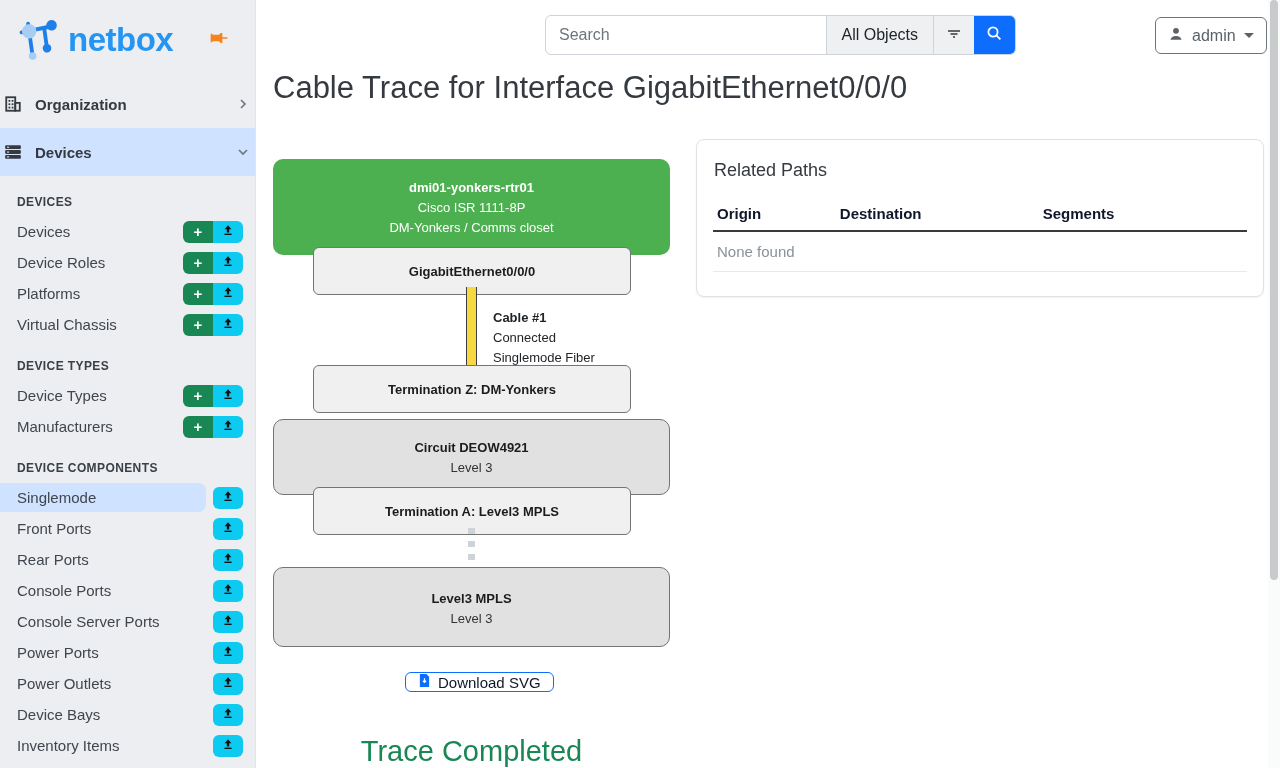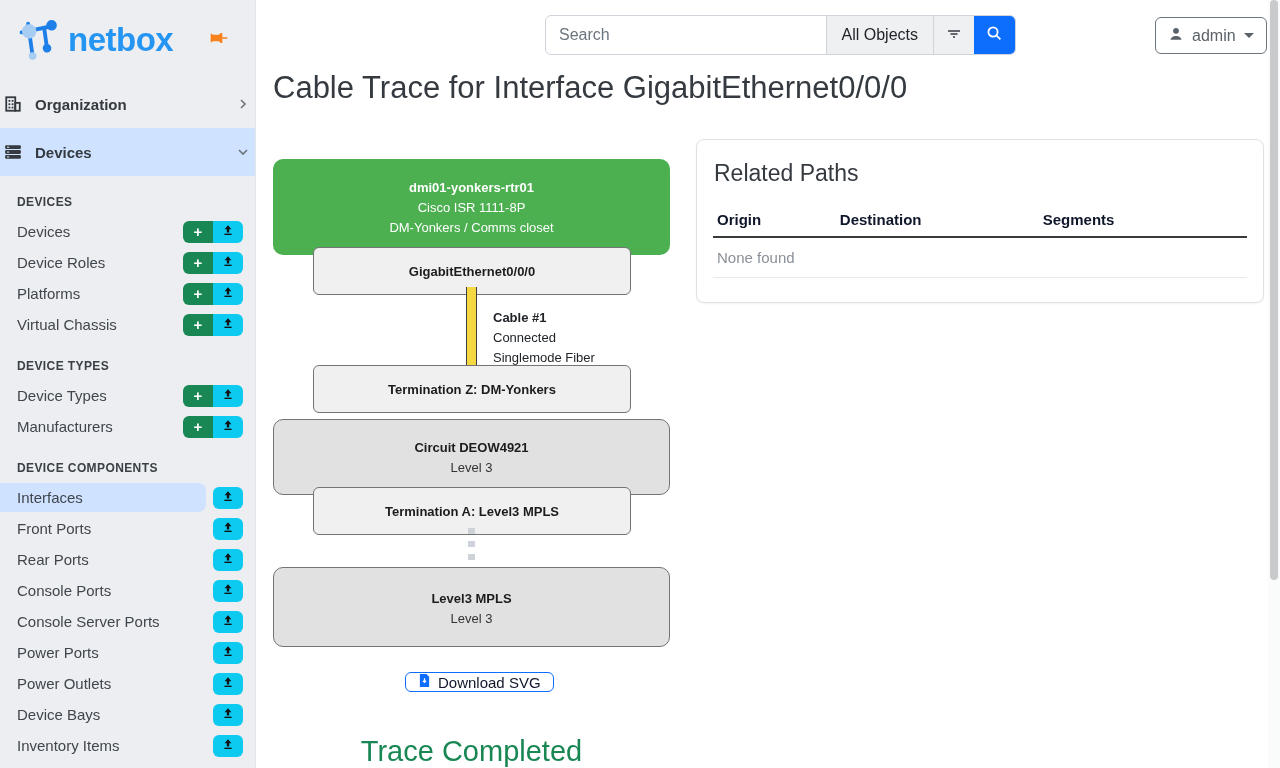--- a/index.html
+++ b/index.html
@@ -70,21 +70,21 @@
 
   
   .page-title { position:absolute; left:17px; top:70px; margin:0; font-size:31px; font-weight:400; color:#343a40; white-space:nowrap; }
 
   
   .card {
     position:absolute; left:440px; top:139px; width:568px;
     background:#fff; border:1px solid #dfe2e5; border-radius:8px;
     box-shadow:0 1px 2px rgba(0,0,0,.05); padding:16px 16px 24px 16px;
   }
-  .card-title { font-size:23px; color:#343a40; margin:4px 0 16px 1px; font-weight:400; }
+  .card-title { font-size:18px; color:#343a40; margin:4px 0 16px 1px; font-weight:400; }
   .paths-table { width:100%; border-collapse:collapse; }
   .paths-table th { text-align:left; font-size:15px; color:#0f172a; padding:8px 4px; border-bottom:2px solid #373b3e; }
   .paths-table td { font-size:15px; color:#8a9199; padding:11px 4px; border-bottom:1px solid #e7e9eb; }
 
   
   .node { position:absolute; text-align:center; font-size:13px; }
   .device-box {
     left:17px; top:159px; width:397px; height:96px;
     background:#4caf50; border-radius:10px; color:#fff; padding-top:19px; line-height:20px;
   }
@@ -272,21 +272,21 @@
             <span><svg width="12" height="13" viewBox="0 0 16 16" fill="#101214">
                 <path d="M8 1l4.5 5.2H9.6v4.6H6.4V6.2H3.5z"></path>
                 <rect x="3.2" y="12.2" width="9.6" height="1.8"></rect>
               </svg></span>
           </button>
         </span>
       </div>
       <div class="group-header">DEVICE COMPONENTS</div>
       <div class="side-item active">
         <span class="hl"></span>
-        <span class="side-label">Interfaces</span>
+        <span class="side-label">Singlemode</span>
         <span class="btn-pair">
           <button class="mini-btn imp solo">
             <span><svg width="12" height="13" viewBox="0 0 16 16" fill="#101214">
                 <path d="M8 1l4.5 5.2H9.6v4.6H6.4V6.2H3.5z"></path>
                 <rect x="3.2" y="12.2" width="9.6" height="1.8"></rect>
               </svg></span>
           </button>
         </span>
       </div>
       <div class="side-item">

